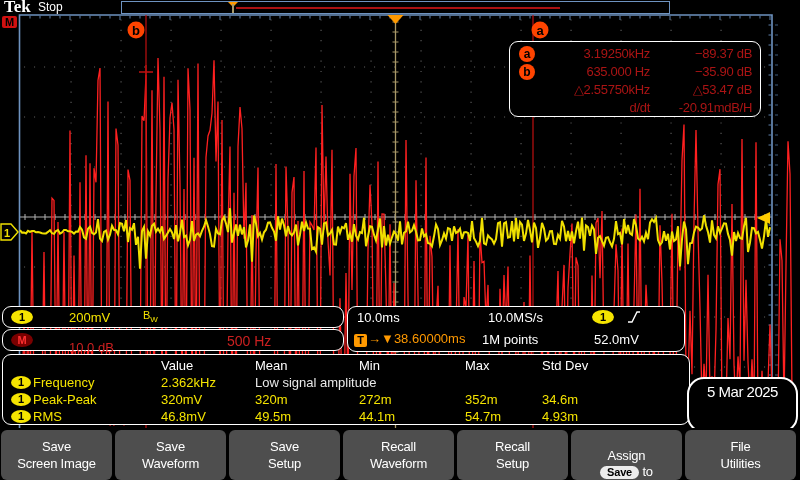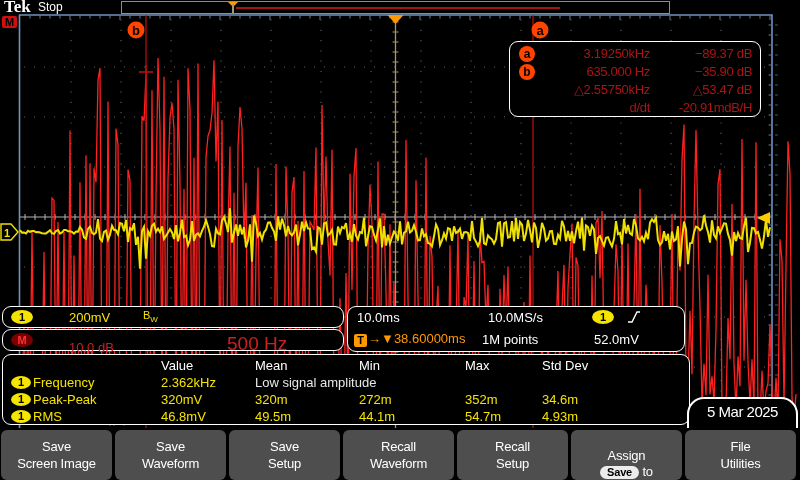--- a/index.html
+++ b/index.html
@@ -36,21 +36,21 @@
   .badge-oval { display:inline-block; background:#f5e400; color:#000; font-weight:bold;
                 font-size:11px; text-align:center; border-radius:50%; }
   #ch1-bar { left:2px; top:306px; width:342px; height:22px; }
   #m-bar   { left:2px; top:329px; width:342px; height:22px; }
   .bar-badge { position:absolute; left:8px; top:3px; width:22px; height:14px; line-height:14px; }
   .m-oval { background:#7a0000; color:#ff3030; }
   #ch1-scale { position:absolute; left:66px; top:3px; font-size:13px; color:#f5e400; }
   #ch1-bw { position:absolute; left:140px; top:2px; font-size:11px; color:#f5e400; }
   #ch1-bw sub { font-size:8px; }
   #m-scale { position:absolute; left:66px; top:10px; font-size:13px; color:#cc2020; }
-  #m-freq  { position:absolute; left:224px; top:3px; font-size:19px; color:#cc2020; }
+  #m-freq  { position:absolute; left:224px; top:3px; font-size:14px; color:#cc2020; }
 
   #trig-box { left:347px; top:306px; width:338px; height:46px; }
   .tb-txt { position:absolute; font-size:13px; color:#fff; }
   #tb-timebase { left:9px; top:3px; }
   #tb-rate { left:140px; top:3px; }
   #tb-src { position:absolute; left:244px; top:3px; width:22px; height:14px; line-height:14px; }
   #tb-slope { position:absolute; left:278px; top:2px; }
   #tb-delay { position:absolute; left:6px; top:24px; font-size:13px; color:#ff9900; }
   #tb-tbadge { display:inline-block; width:13px; height:13px; background:#ff9900; color:#000;
                font-weight:bold; font-size:11px; text-align:center; line-height:13px;
@@ -61,21 +61,21 @@
   #meas-box { left:2px; top:354px; width:688px; height:71px; }
   .mh { position:absolute; top:3px; font-size:13px; color:#fff; }
   .meas-row { position:absolute; height:16px; font-size:13px; color:#f5e400; }
   .meas-row .badge-oval { position:absolute; left:8px; top:1px; width:20px; height:13px; line-height:13px; }
   .mc { position:absolute; top:0; }
   .c-name { left:30px; } .c-val { left:158px; } .c-mean { left:252px; }
   .c-min { left:356px; } .c-max { left:462px; } .c-std { left:539px; }
   .meas-note { color:#e8e8e8; }
 
   #date-box { left:687px; top:377px; width:111px; height:56px; border-width:2px;
-              border-radius:17px; text-align:center; font-size:15px;margin-top:20px; }
+              border-radius:17px; text-align:center; font-size:15px; }
   #date-box .dl { margin-top:2px; line-height:21px; color:#fff; letter-spacing:-0.5px; }
 
   
   #menubar { position:absolute; left:0; top:428px; width:800px; height:52px; background:#000; }
   .menu-btn { position:absolute; top:2px; width:111px; height:50px; background:#4e4e4e;
               border-radius:6px; color:#fff; font-size:13px; text-align:center;
               padding-top:8px; line-height:17px; letter-spacing:-0.2px; }
   .menu-btn.three { padding-top:18px; line-height:16px; }
   .save-pill { display:inline-block; background:#ececec; color:#000; font-weight:bold;
                font-size:11px; border-radius:8px; padding:0 7px; line-height:13px; }

